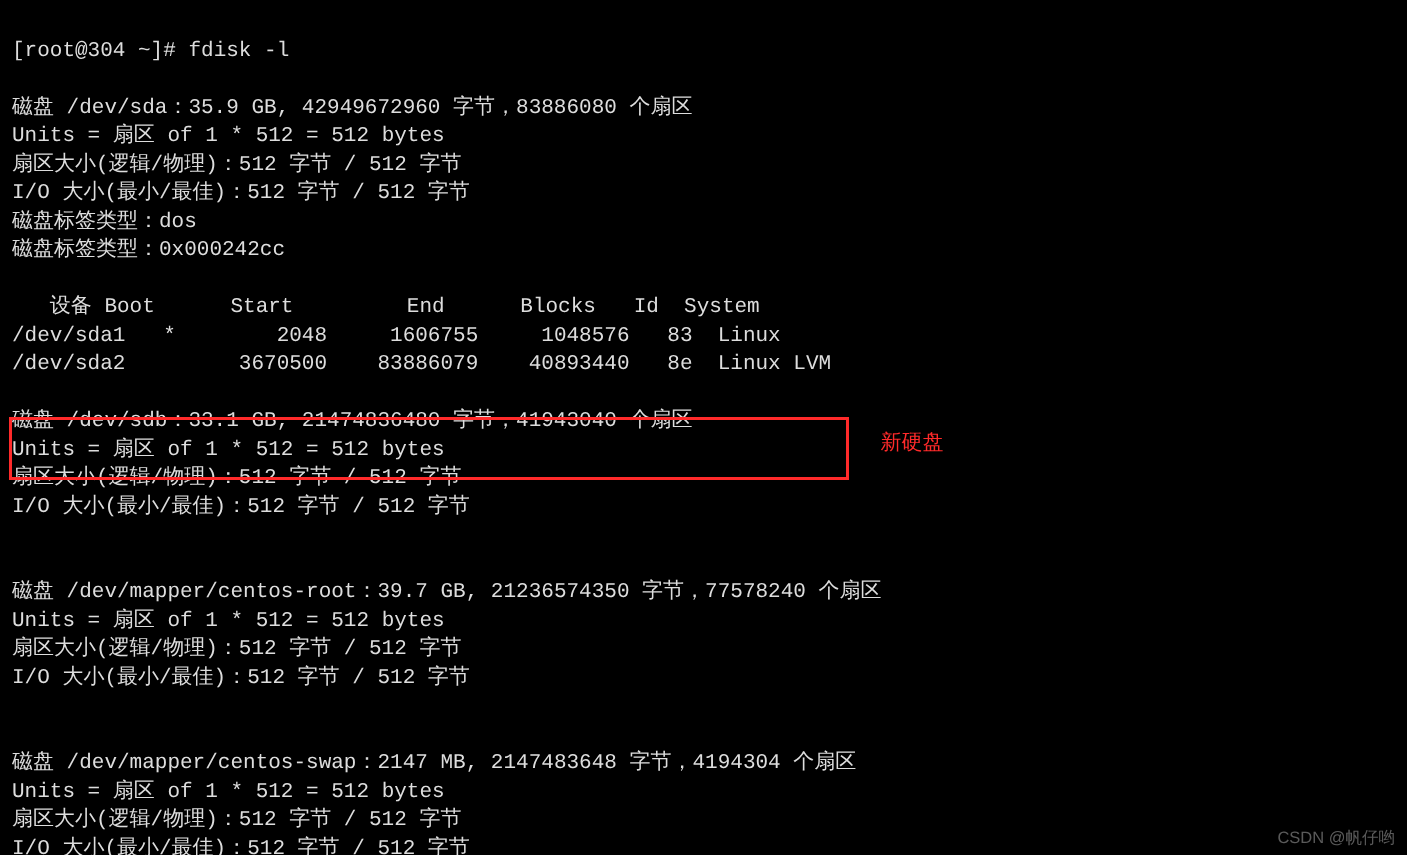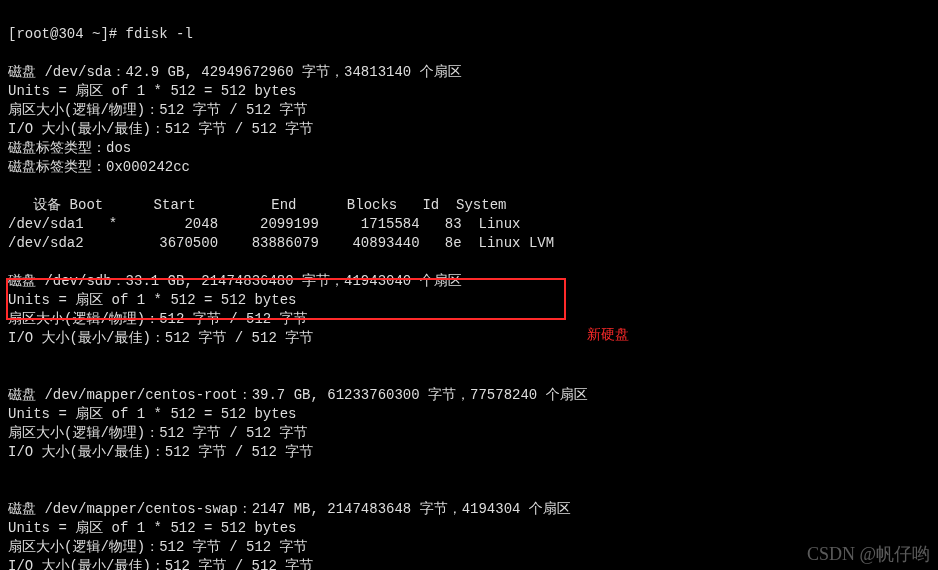--- a/index.html
+++ b/index.html
@@ -29,56 +29,56 @@
     position: absolute;
     color: #ff2a2a;
     font-family: "Microsoft YaHei", sans-serif;
     font-size: 14px;
   }
   .watermark {
     position: absolute;
     right: 8px;
     bottom: 4px;
     color: rgba(200,200,200,0.45);
-    font-family: Liberation Serif, serif;
-    font-size: 18px;
+    font-family: Liberation Sans, sans-serif;
+    font-size: 11px;
   }
 </style>
 </head>
 <body>
 
 <div class="terminal">
 <span>[root@304 ~]# fdisk -l</span>
 
-<span>磁盘 /dev/sda：42.9 GB, 42949672960 字节，34813140 个扇区</span>
+<span>磁盘 /dev/sda：35.9 GB, 42949672960 字节，83886080 个扇区</span>
 <span>Units = 扇区 of 1 * 512 = 512 bytes</span>
 <span>扇区大小(逻辑/物理)：512 字节 / 512 字节</span>
 <span>I/O 大小(最小/最佳)：512 字节 / 512 字节</span>
 <span>磁盘标签类型：dos</span>
 <span>磁盘标签类型：0x000242cc</span>
 
 <span>   设备 Boot      Start         End      Blocks   Id  System</span>
-<span>/dev/sda1   *        2048     2099199     1715584   83  Linux</span>
+<span>/dev/sda1   *        2048     1606755     1048576   83  Linux</span>
 <span>/dev/sda2         3670500    83886079    40893440   8e  Linux LVM</span>
 
 <span>磁盘 /dev/sdb：33.1 GB, 21474836480 字节，41943040 个扇区</span>
 <span>Units = 扇区 of 1 * 512 = 512 bytes</span>
 <span>扇区大小(逻辑/物理)：512 字节 / 512 字节</span>
 <span>I/O 大小(最小/最佳)：512 字节 / 512 字节</span>
 
 
-<span>磁盘 /dev/mapper/centos-root：39.7 GB, 61233760300 字节，77578240 个扇区</span>
+<span>磁盘 /dev/mapper/centos-root：39.7 GB, 21236574350 字节，77578240 个扇区</span>
 <span>Units = 扇区 of 1 * 512 = 512 bytes</span>
 <span>扇区大小(逻辑/物理)：512 字节 / 512 字节</span>
 <span>I/O 大小(最小/最佳)：512 字节 / 512 字节</span>
 
 
 <span>磁盘 /dev/mapper/centos-swap：2147 MB, 2147483648 字节，4194304 个扇区</span>
 <span>Units = 扇区 of 1 * 512 = 512 bytes</span>
 <span>扇区大小(逻辑/物理)：512 字节 / 512 字节</span>
 <span>I/O 大小(最小/最佳)：512 字节 / 512 字节</span>
 </div>
 
 <div class="highlight-box" style="left:6px; top:278px; width:560px; height:42px;"></div>
 
-<div class="annotation" style="left:587px; top:286px;margin-top:40px;">新硬盘</div>
+<div class="annotation" style="left:587px; top:286px;">新硬盘</div>
 
 <div class="watermark">CSDN @帆仔哟</div>
 
 </body></html>

